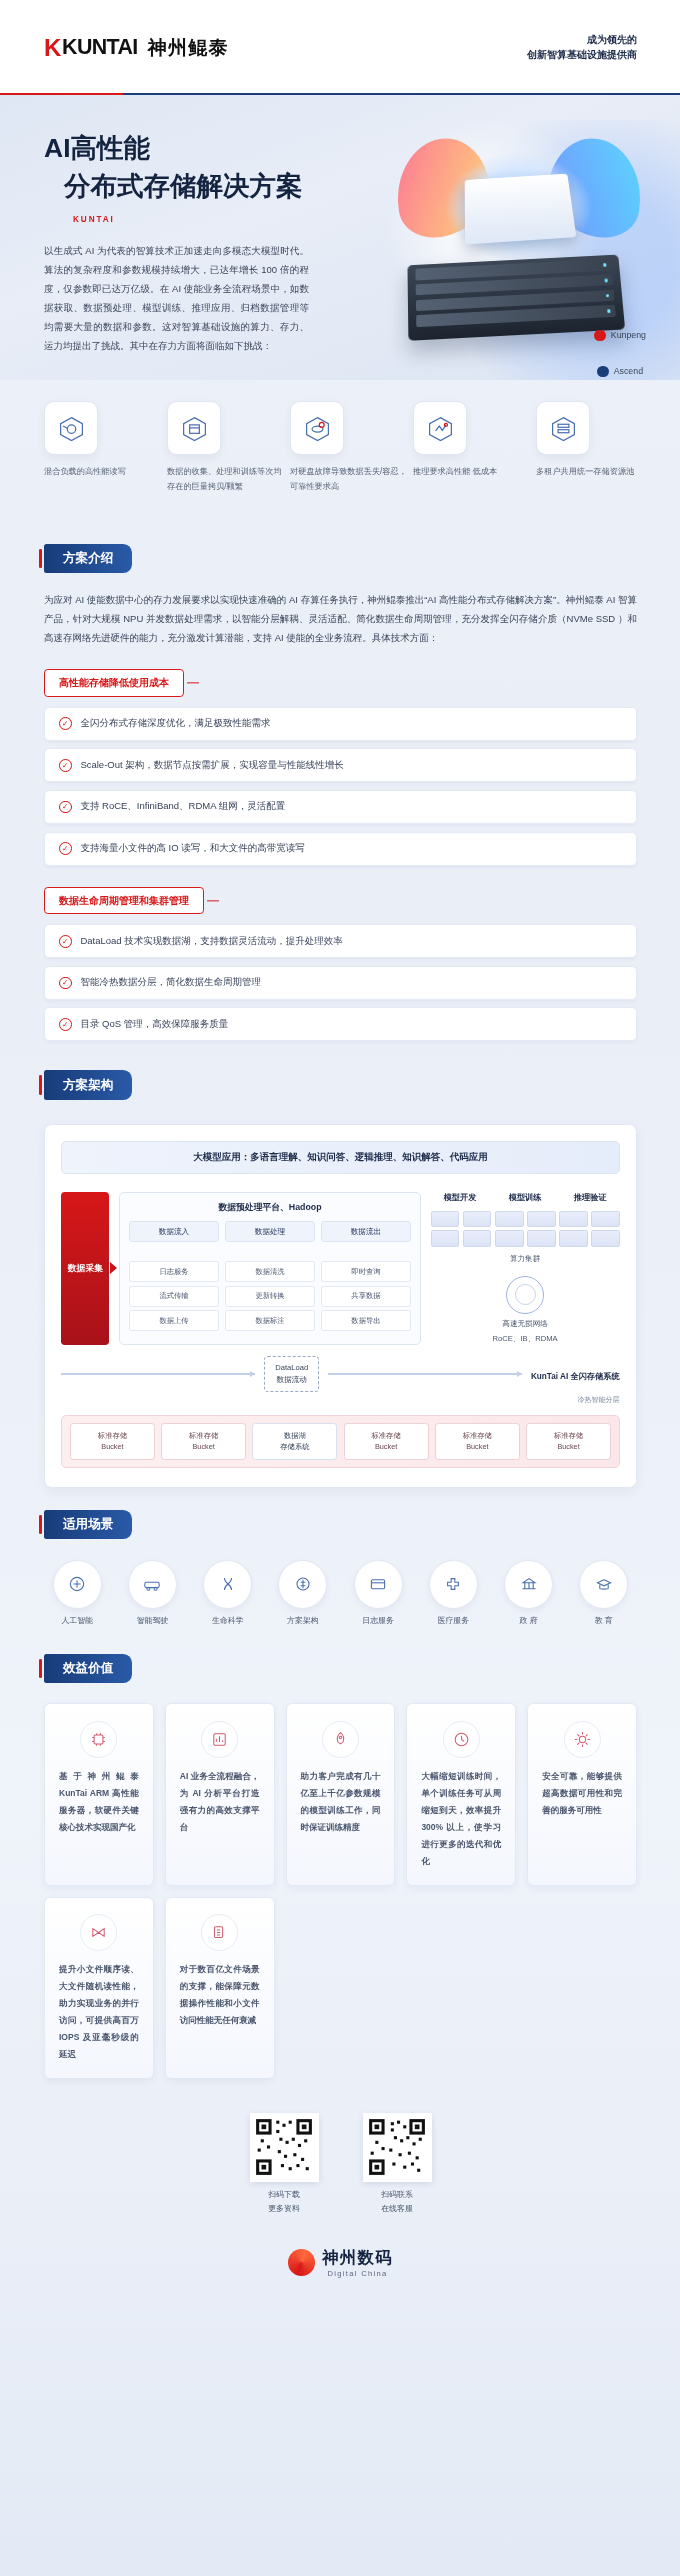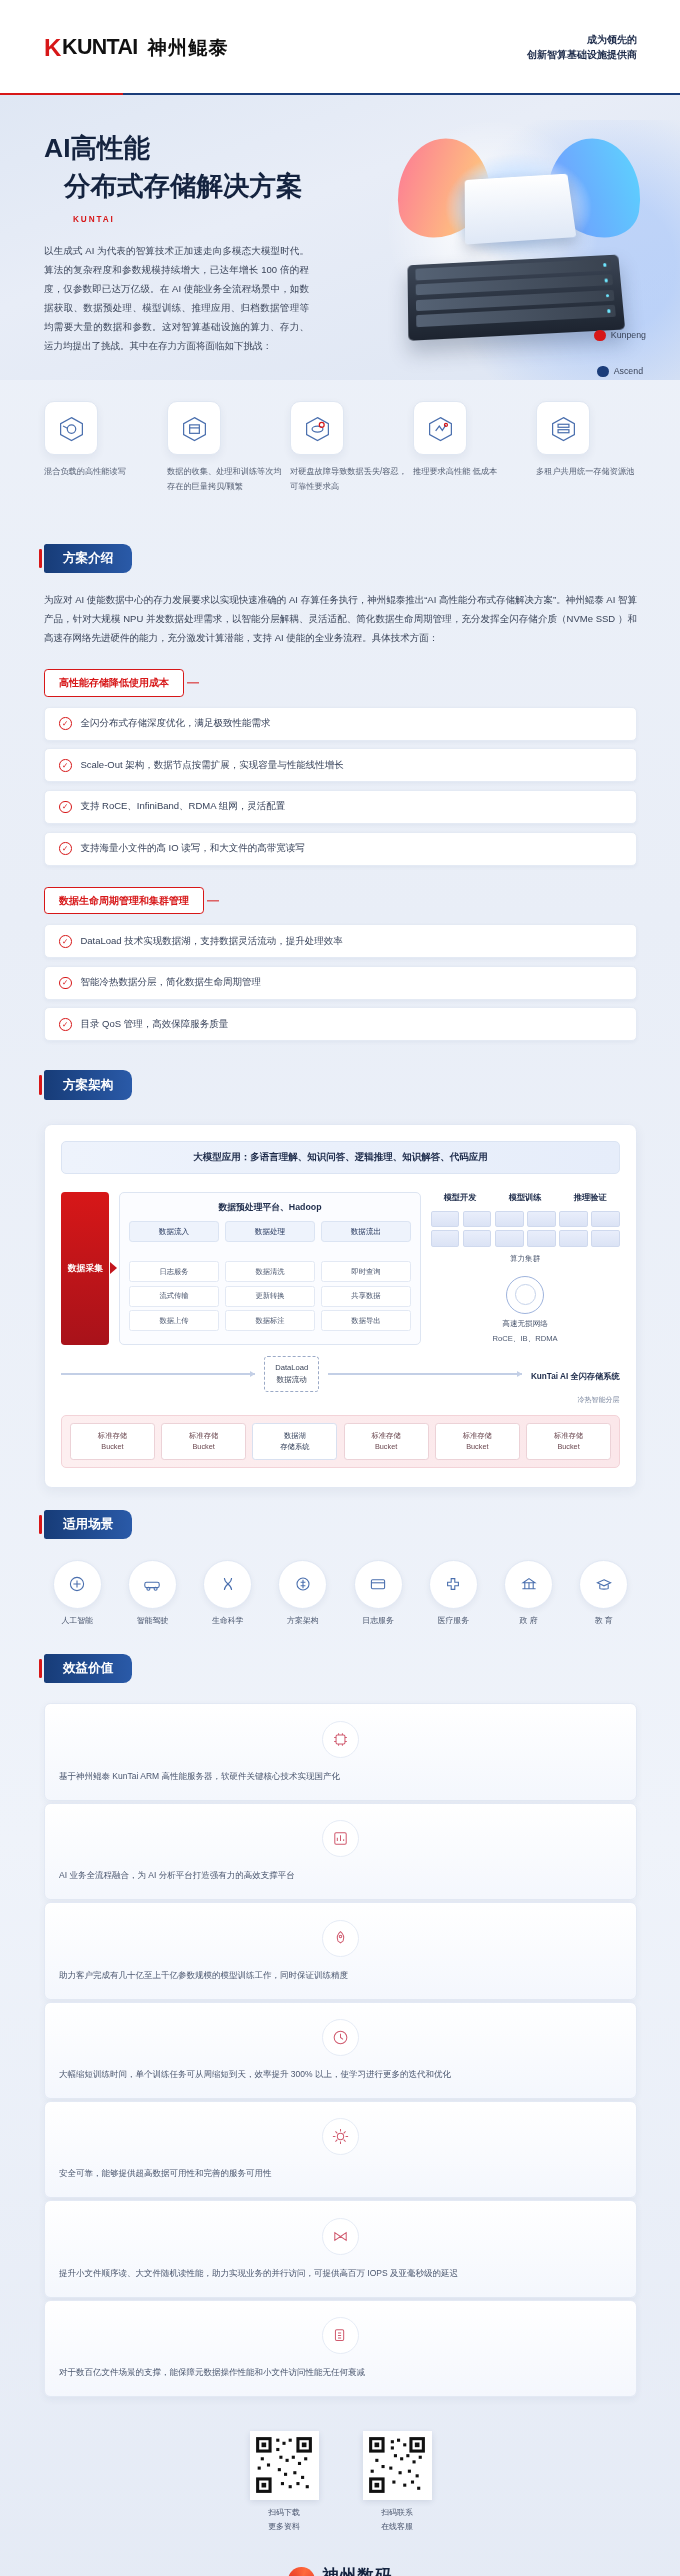--- a/index.html
+++ b/index.html
@@ -201,21 +201,21 @@
   .scen { width: 68px; text-align:center; }
   .scen-circle {
     width: 49px; height:49px; border-radius:50%; background:#fff; border:0.6px solid #e1e8f4;
     margin: 0 auto 6.3px auto; display:flex; align-items:center; justify-content:center;
     box-shadow:0 2.5px 6.3px rgba(30,50,90,.06);
   }
   .scen-circle svg { width:24px; height:24px; }
   .scen-label { font-size:7.9px; color:#4a566e; }
 
   
-  .ben-grid { display:grid; grid-template-columns: repeat(1, 1fr); gap:2px; padding: 3.8px 44px 0 44px; }
+  .ben-grid { display:grid; grid-template-columns: repeat(5, 1fr); gap:11px; padding: 3.8px 44px 0 44px; font-weight: bold; }
   .ben-card {
     background: linear-gradient(180deg,#ffffff,#f4f7fd); border:0.6px solid #e3e9f4; border-radius:6.3px;
     padding: 16.4px 14px 15px 14px; box-shadow:0 2.5px 7.6px rgba(30,50,90,.05);
   }
   .ben-icon {
     width:37px; height:37px; border-radius:50%; background:#fff; border:0.6px solid #e6ecf6;
     display:flex; align-items:center; justify-content:center; margin:0 auto 10px auto;
   }
   .ben-icon svg { width:19px; height:19px; }
   .ben-text { font-size:8.5px; line-height:2.0; color:#4a566e; text-align:justify; }

